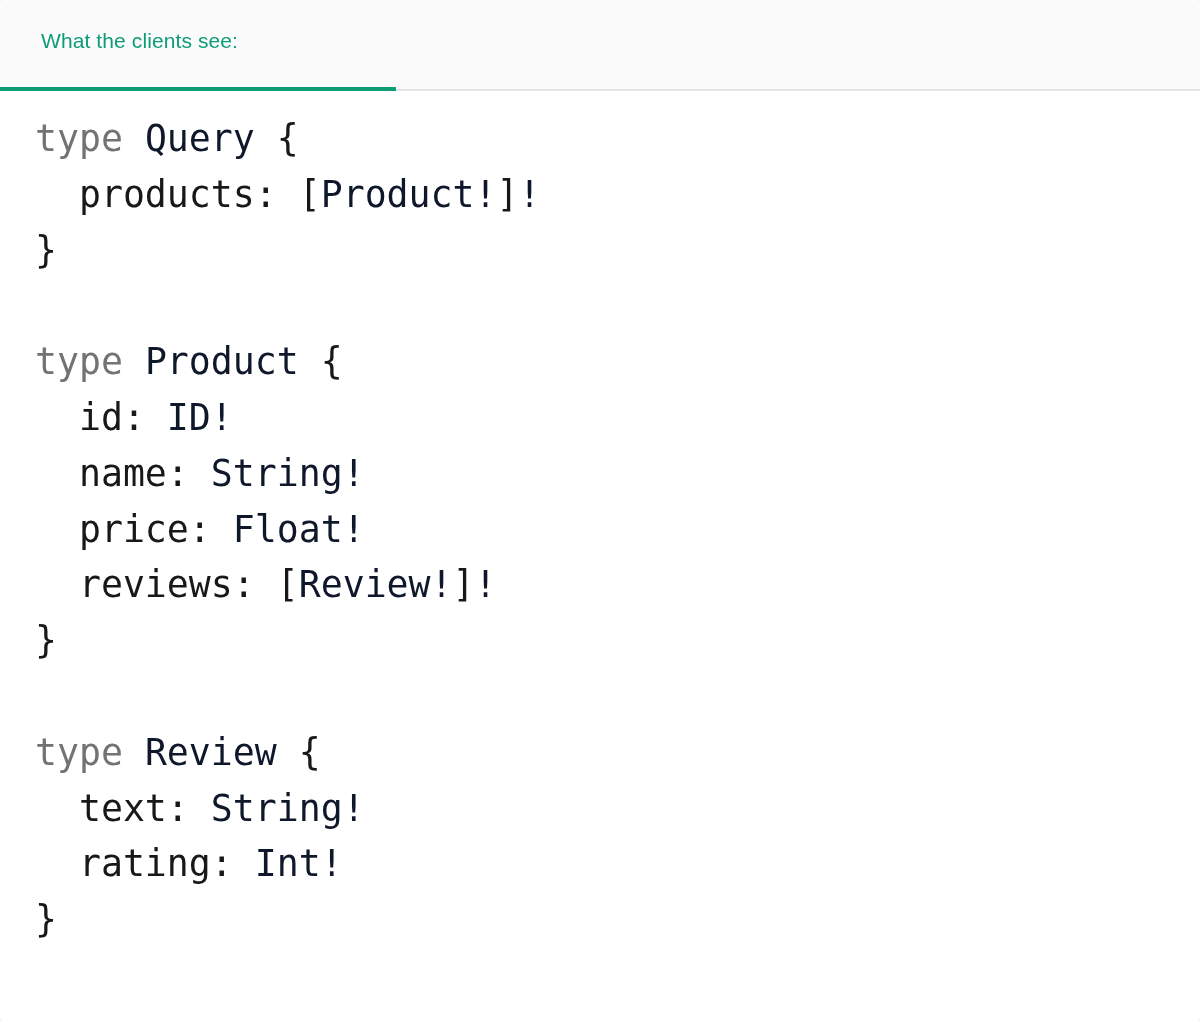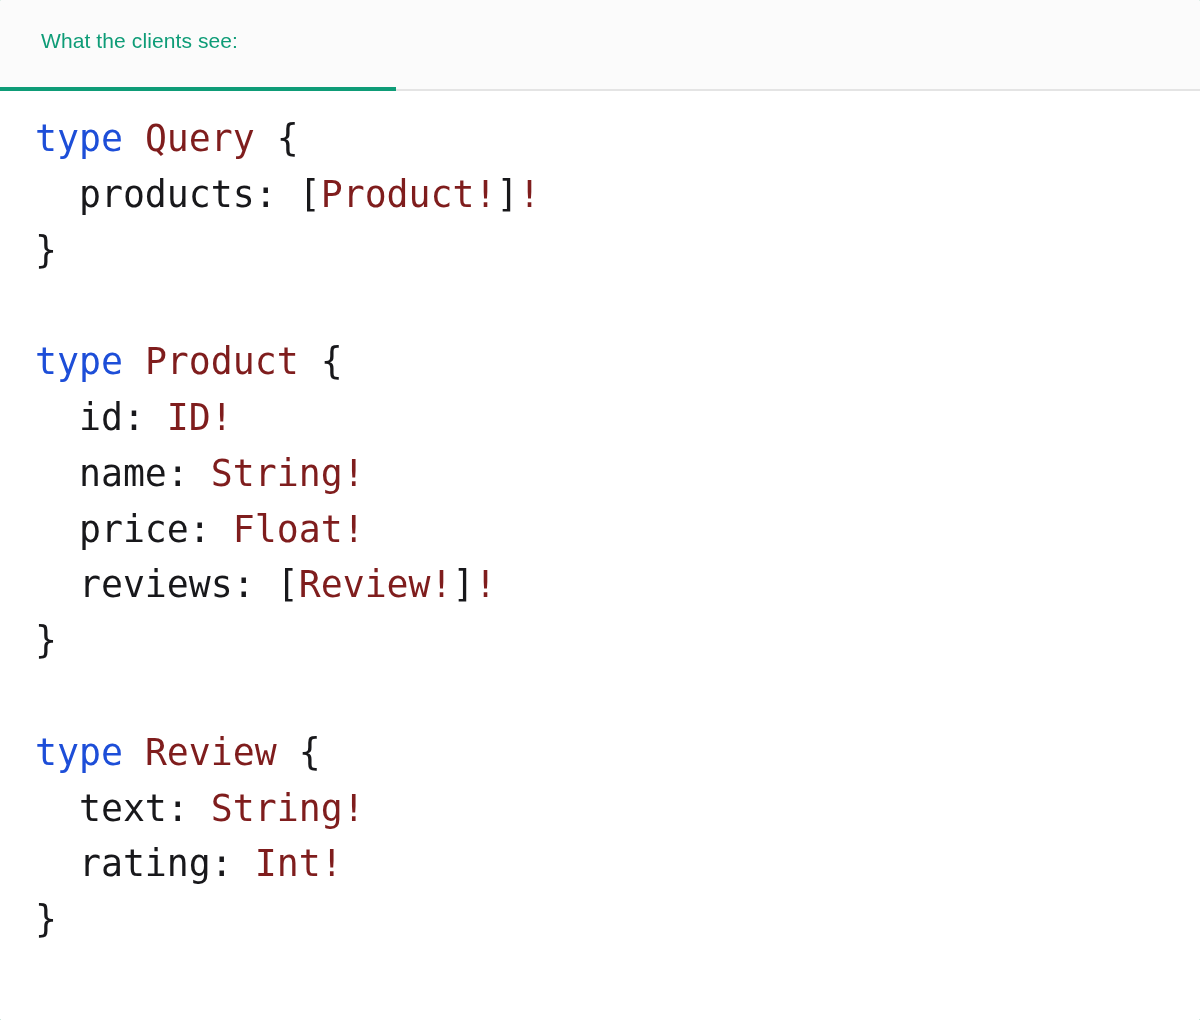--- a/index.html
+++ b/index.html
@@ -68,22 +68,22 @@
     margin: 0;
     padding: 0 0 0 40px;
     font-family: "DejaVu Sans Mono", monospace;
     font-size: 36.5px;
     line-height: 55.8px;
     color: #18181b;
     white-space: pre;
     tab-size: 2;
   }
   .ln { display: block; height: 55.8px; }
-  .kw   { color: #1d4ed8; text-align: right; }
-  .tp   { color: #7f1d1d; }
+  .kw   { color: #737373; text-align: right; }
+  .tp   { color: #0f172a; }
   .pn   { color: #18181b; }
   .blank { display: block; height: 55.8px; }
 </style>
 </head>
 <body>
 
 <div class="card">
 
   <div class="tabbar">
     <div class="tab">

